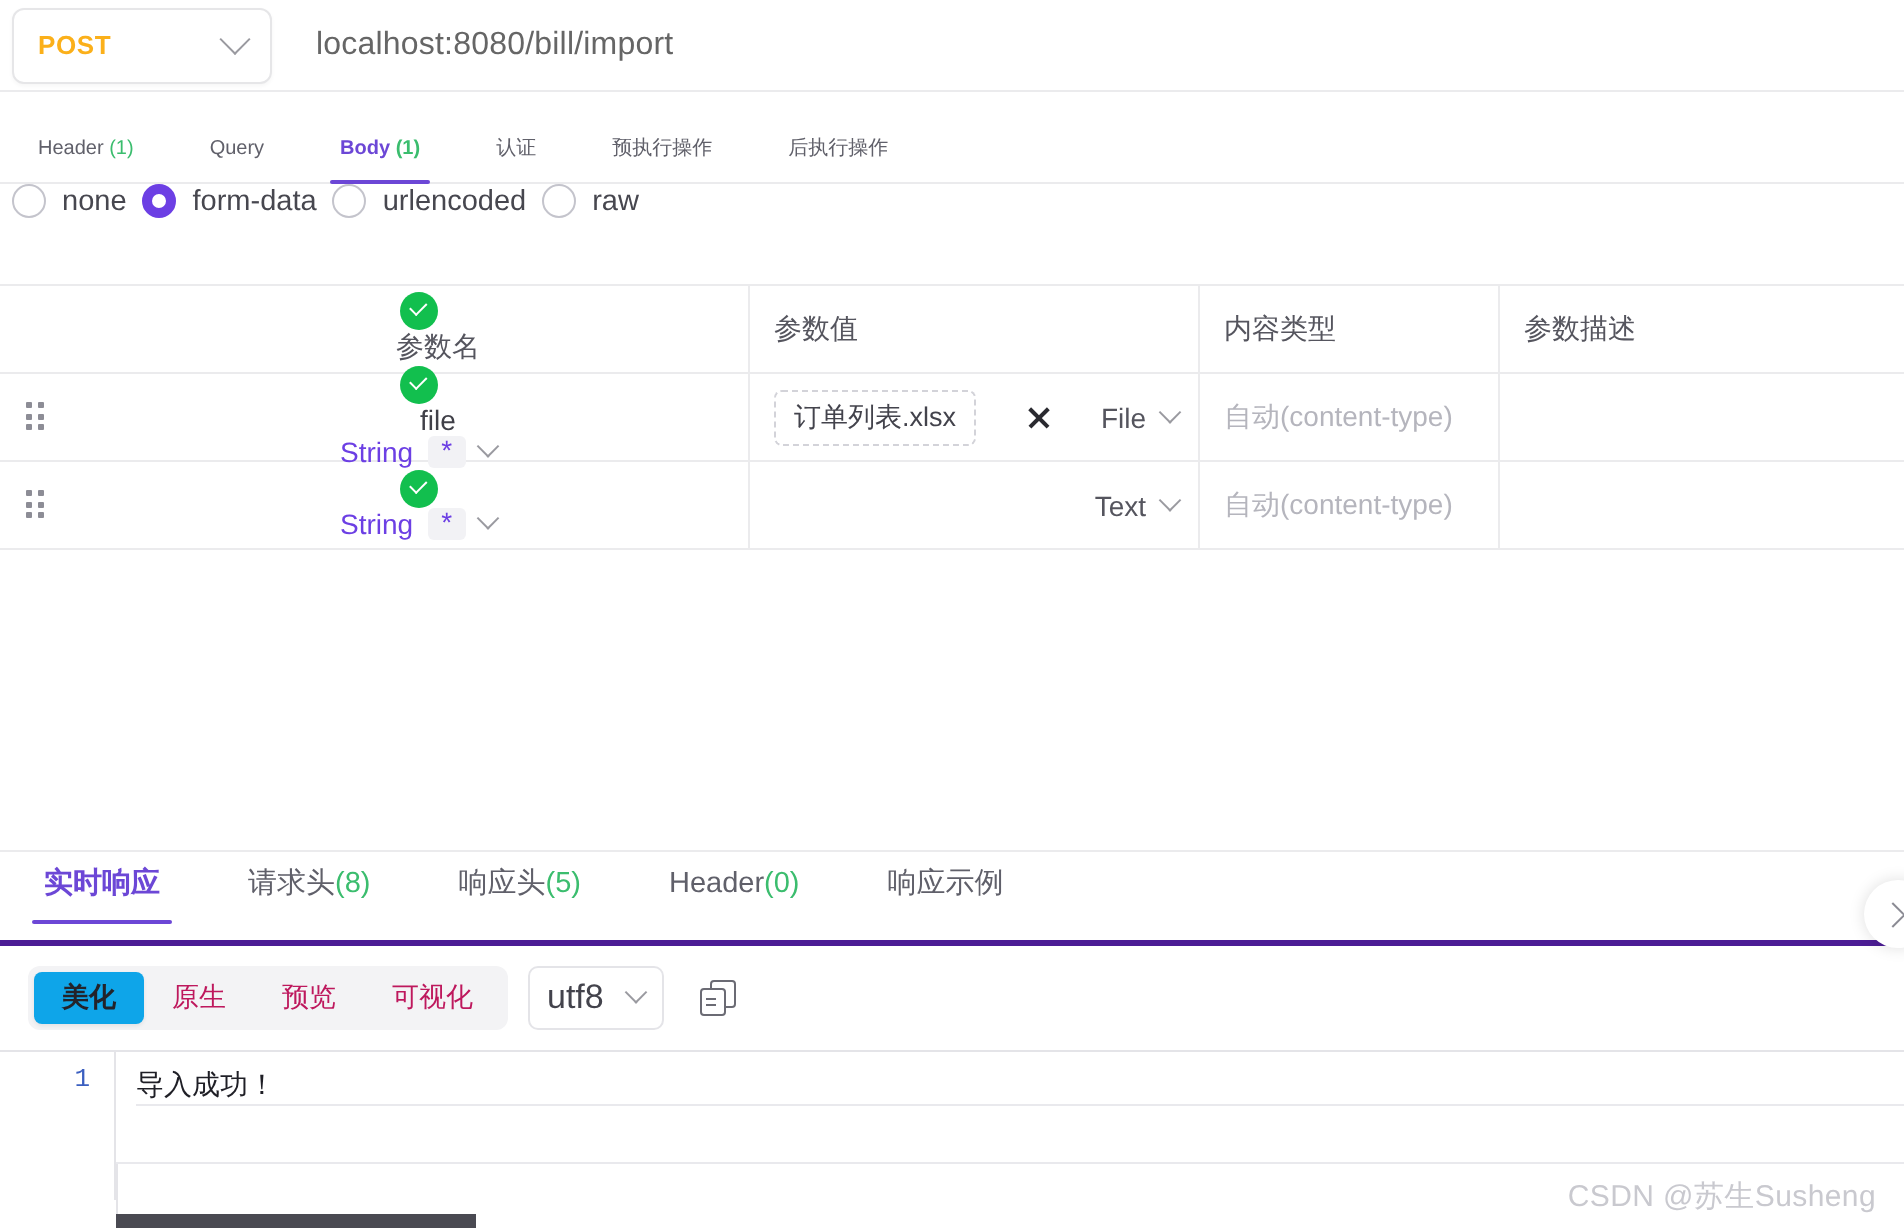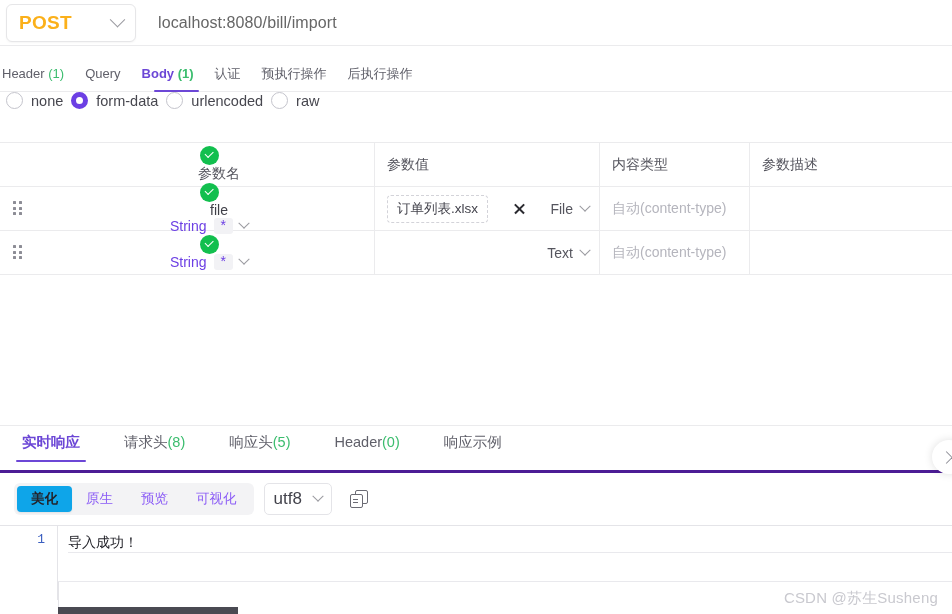--- a/index.html
+++ b/index.html
@@ -25,21 +25,21 @@
     background: #fff;
     border: 1px solid #e6e6e8;
     border-radius: 6px;
     display: flex; align-items: center;
     padding: 0 12px;
     box-shadow: 0 1px 2px rgba(0,0,0,.04);
   }
   .method-label {
     color: #fbb01a;
     font-weight: bold;
-    font-size: 19px;
+    font-size: 13px;
     letter-spacing: .3px;
     flex: 1;
   }
   .chev {
     display: inline-block;
     width: 11px; height: 11px;
     border-right: 1.6px solid #9a9aa0;
     border-bottom: 1.6px solid #9a9aa0;
     transform: rotate(45deg) translate(-2px,-2px);
   }
@@ -54,22 +54,22 @@
   
   .req-tabs {
     height: 46px;
     display: flex;
     align-items: flex-end;
     border-bottom: 1px solid #ebebed;
     padding-left: 0px;
   }
   .tab {
     position: relative;
-    padding: 0 19px 11px 2px;
-    font-size: 13px;
+    padding: 0 19px 11px 19px;
+    font-size: 10px;
     color: #60606a;
     cursor: pointer;
     line-height: 1;
   }
   .tab .cnt { color: #3bbd6e; }
   .tab.active { color: #6c47d6; font-weight: bold; }
   .tab.active::after {
     content: "";
     position: absolute;
     left: 14px; right: 14px; bottom: -1px;
@@ -221,21 +221,21 @@
     border-radius: 6px;
     height: 32px;
     display: flex; align-items: center;
     padding: 3px;
   }
   .seg .s {
     height: 26px;
     padding: 0 14px;
     display: flex; align-items: center;
     font-size: 13.5px;
-    color: #8b5cf6;
+    color: #be185d;
     border-radius: 4px;
     cursor: pointer;
   }
   .seg .s.on { background: #0ea5e9; color: #23232a; font-weight: bold; box-shadow: 0 1px 2px rgba(0,0,0,.07); }
   .encsel {
     height: 32px;
     min-width: 68px;
     border: 1px solid #e4e4e8;
     border-radius: 5px;
     display: flex; align-items: center; justify-content: space-between;

